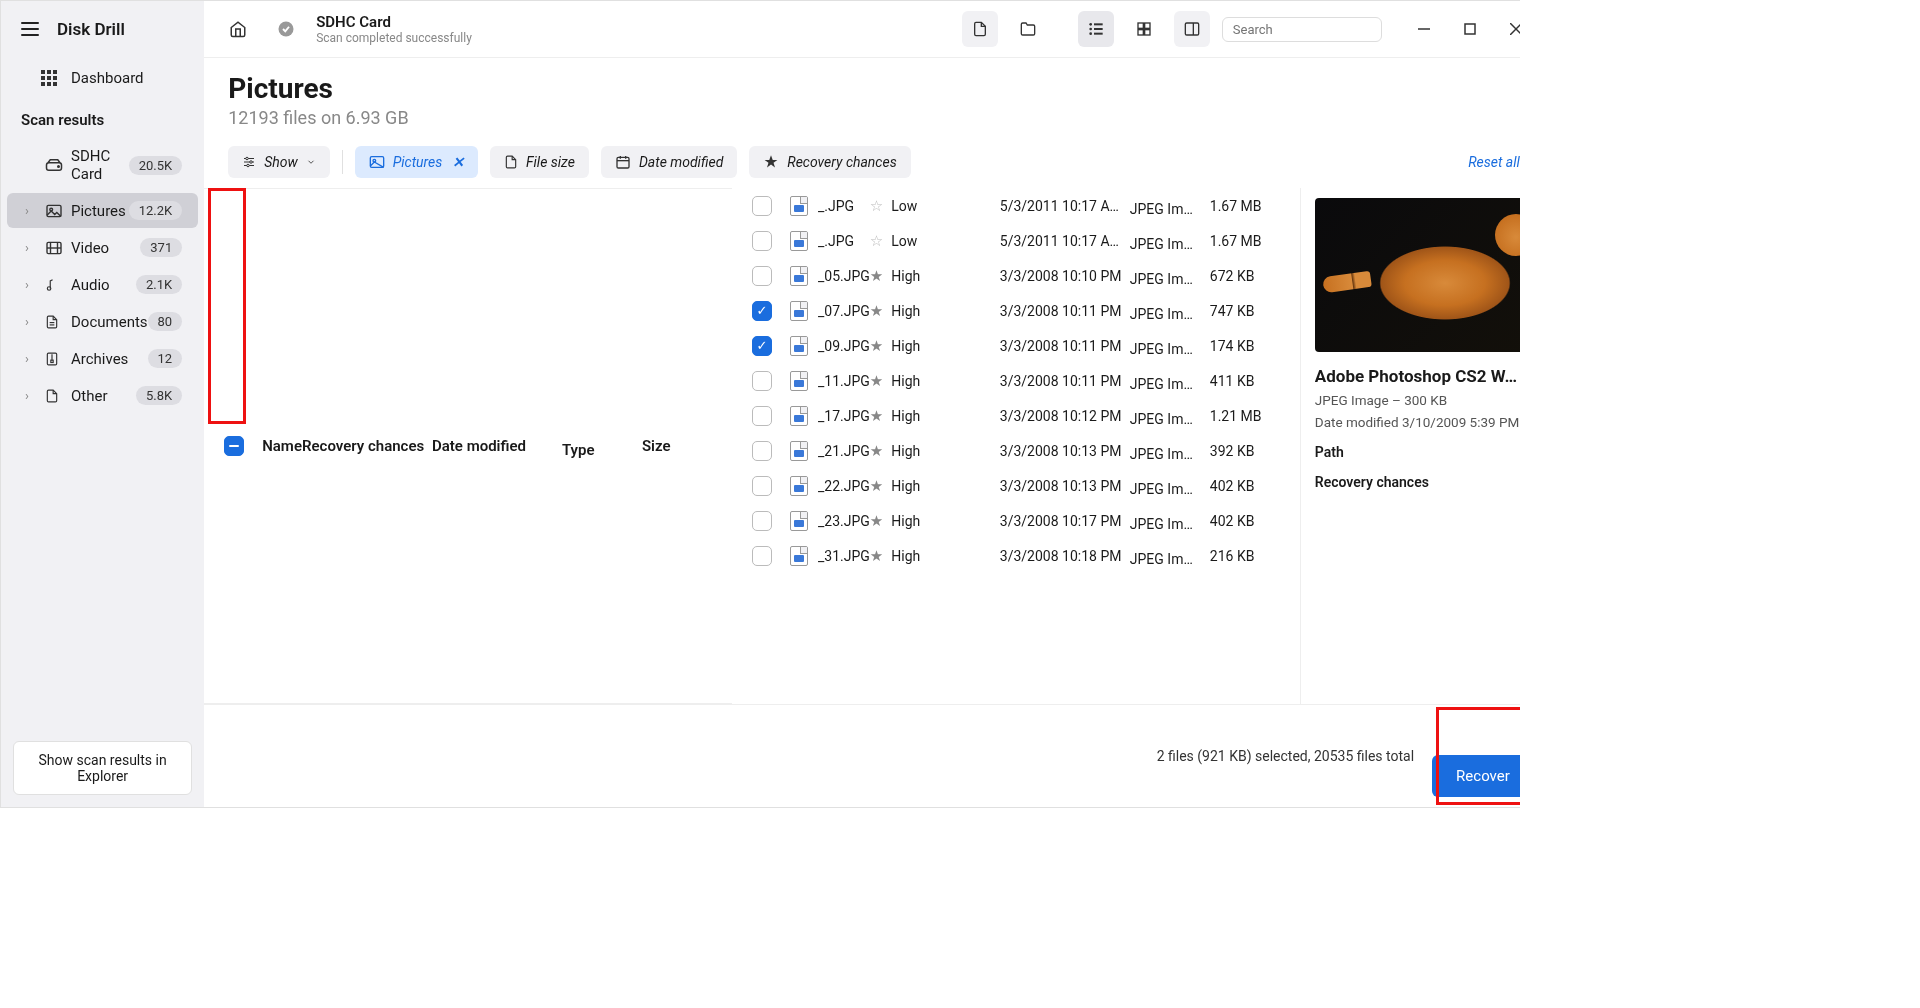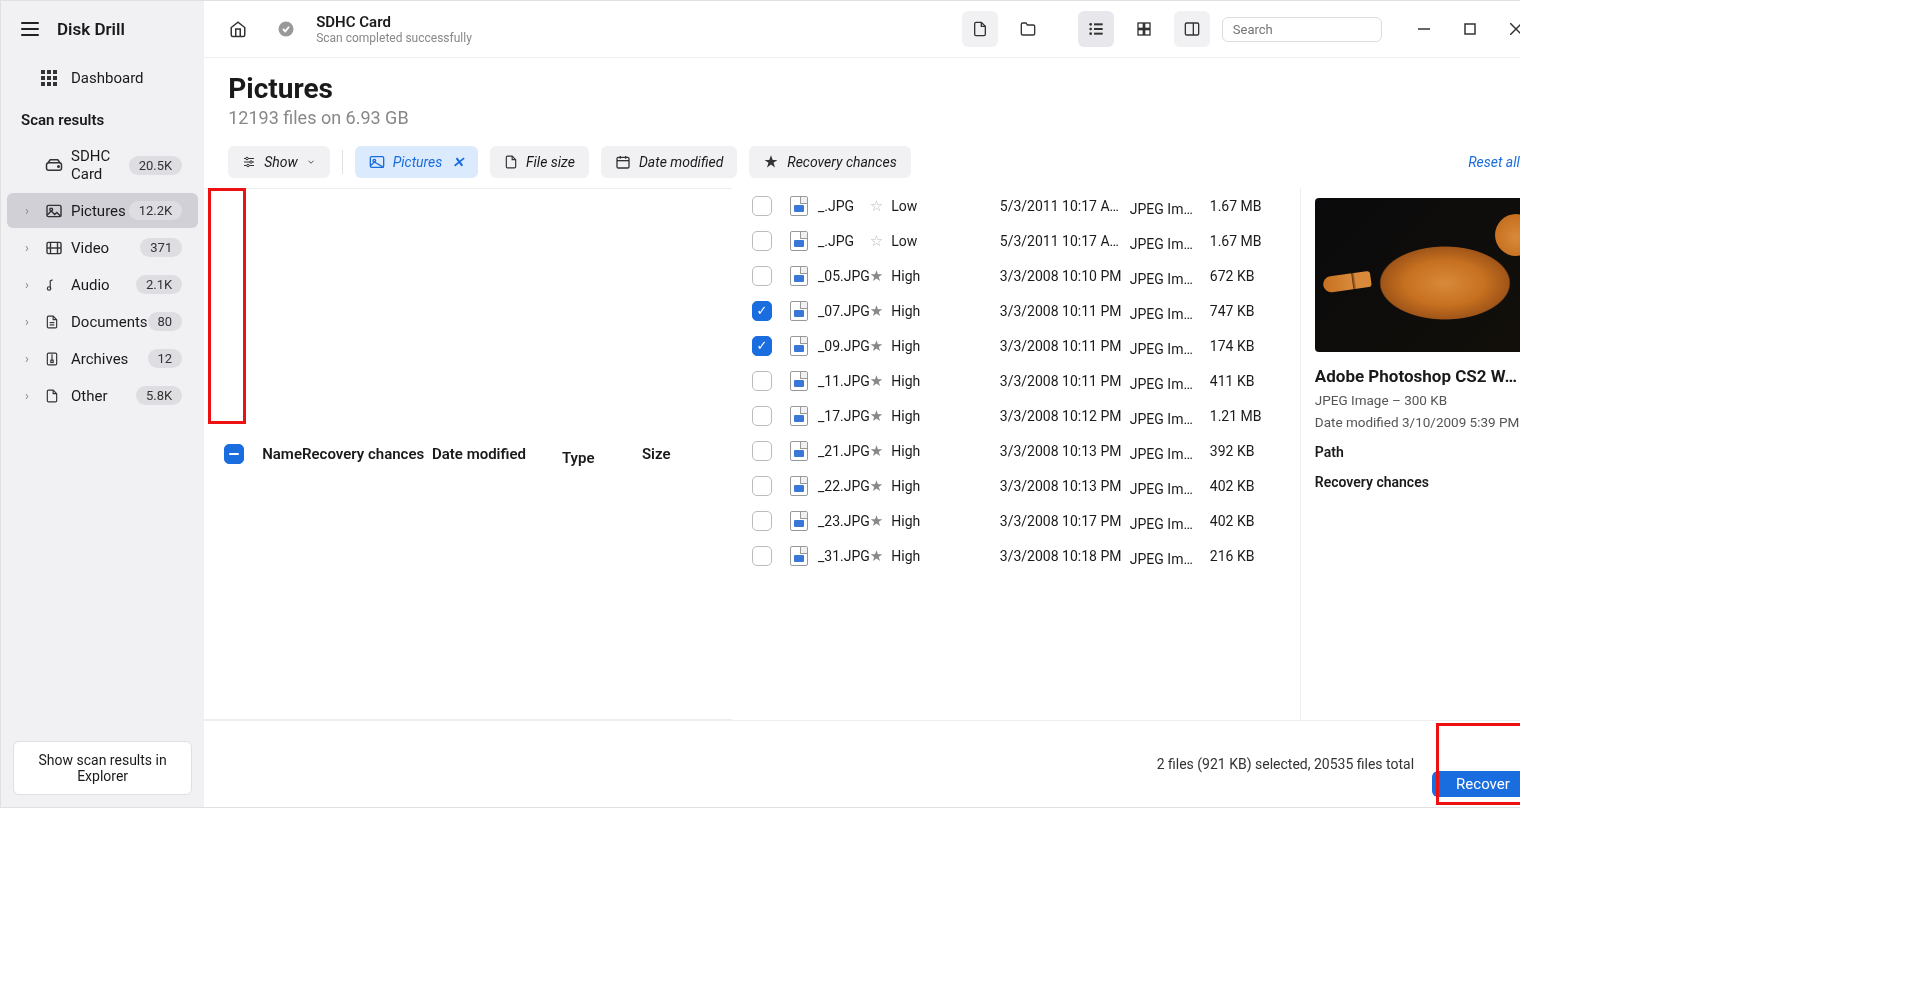--- a/index.html
+++ b/index.html
@@ -85,21 +85,21 @@
 .cat::before{content:"";position:absolute;left:-32px;top:46px;width:48px;height:16px;background:linear-gradient(90deg,#c67020,#d88a3a 60%,#6b3a10 62%,#d88a3a 68%);border-radius:10px 4px 4px 10px;transform:rotate(-8deg);}
 .cat::after{content:"";position:absolute;right:-2px;top:-14px;width:42px;height:42px;background:radial-gradient(circle at 50% 55%,#d88a3a 0%,#c67020 70%);border-radius:50%;}
 .preview h3 { font-size:17px; font-weight:700; margin-top:14px; white-space:nowrap; overflow:hidden; text-overflow:ellipsis;}
 .meta{ font-size:13.5px; color:#555; margin-top:6px; }
 .path-label{font-weight:600; margin-top:14px;}
 .path-val{font-size:13px; color:#555; margin-top:4px; word-break:break-all; line-height:1.4;}
 .rc-label{font-weight:600; margin-top:14px;}
 
 .footer{ display:flex; align-items:center; justify-content:flex-end; gap:18px; padding:10px 16px; border-top:1px solid #eee; position:relative;}
 .footer-text{font-size:14px; color:#333;}
-.recover-btn{ background:#1a6dde; color:#fff; padding:4px 24px; border-radius:6px; cursor:pointer; font-size:15px; border:none;margin-top:40px;}
+.recover-btn{ background:#1a6dde; color:#fff; padding:12px 24px; border-radius:6px; cursor:pointer; font-size:15px; border:none;margin-top:40px;}
 .redbox-footer{ position:absolute; right:6px; top:2px; bottom:2px; width:108px; border:3px solid #e11; pointer-events:none;}
 
 svg { display:block; }
 </style>
 </head>
 <body>
 
 <div class="app">
 
   <div class="sidebar">

